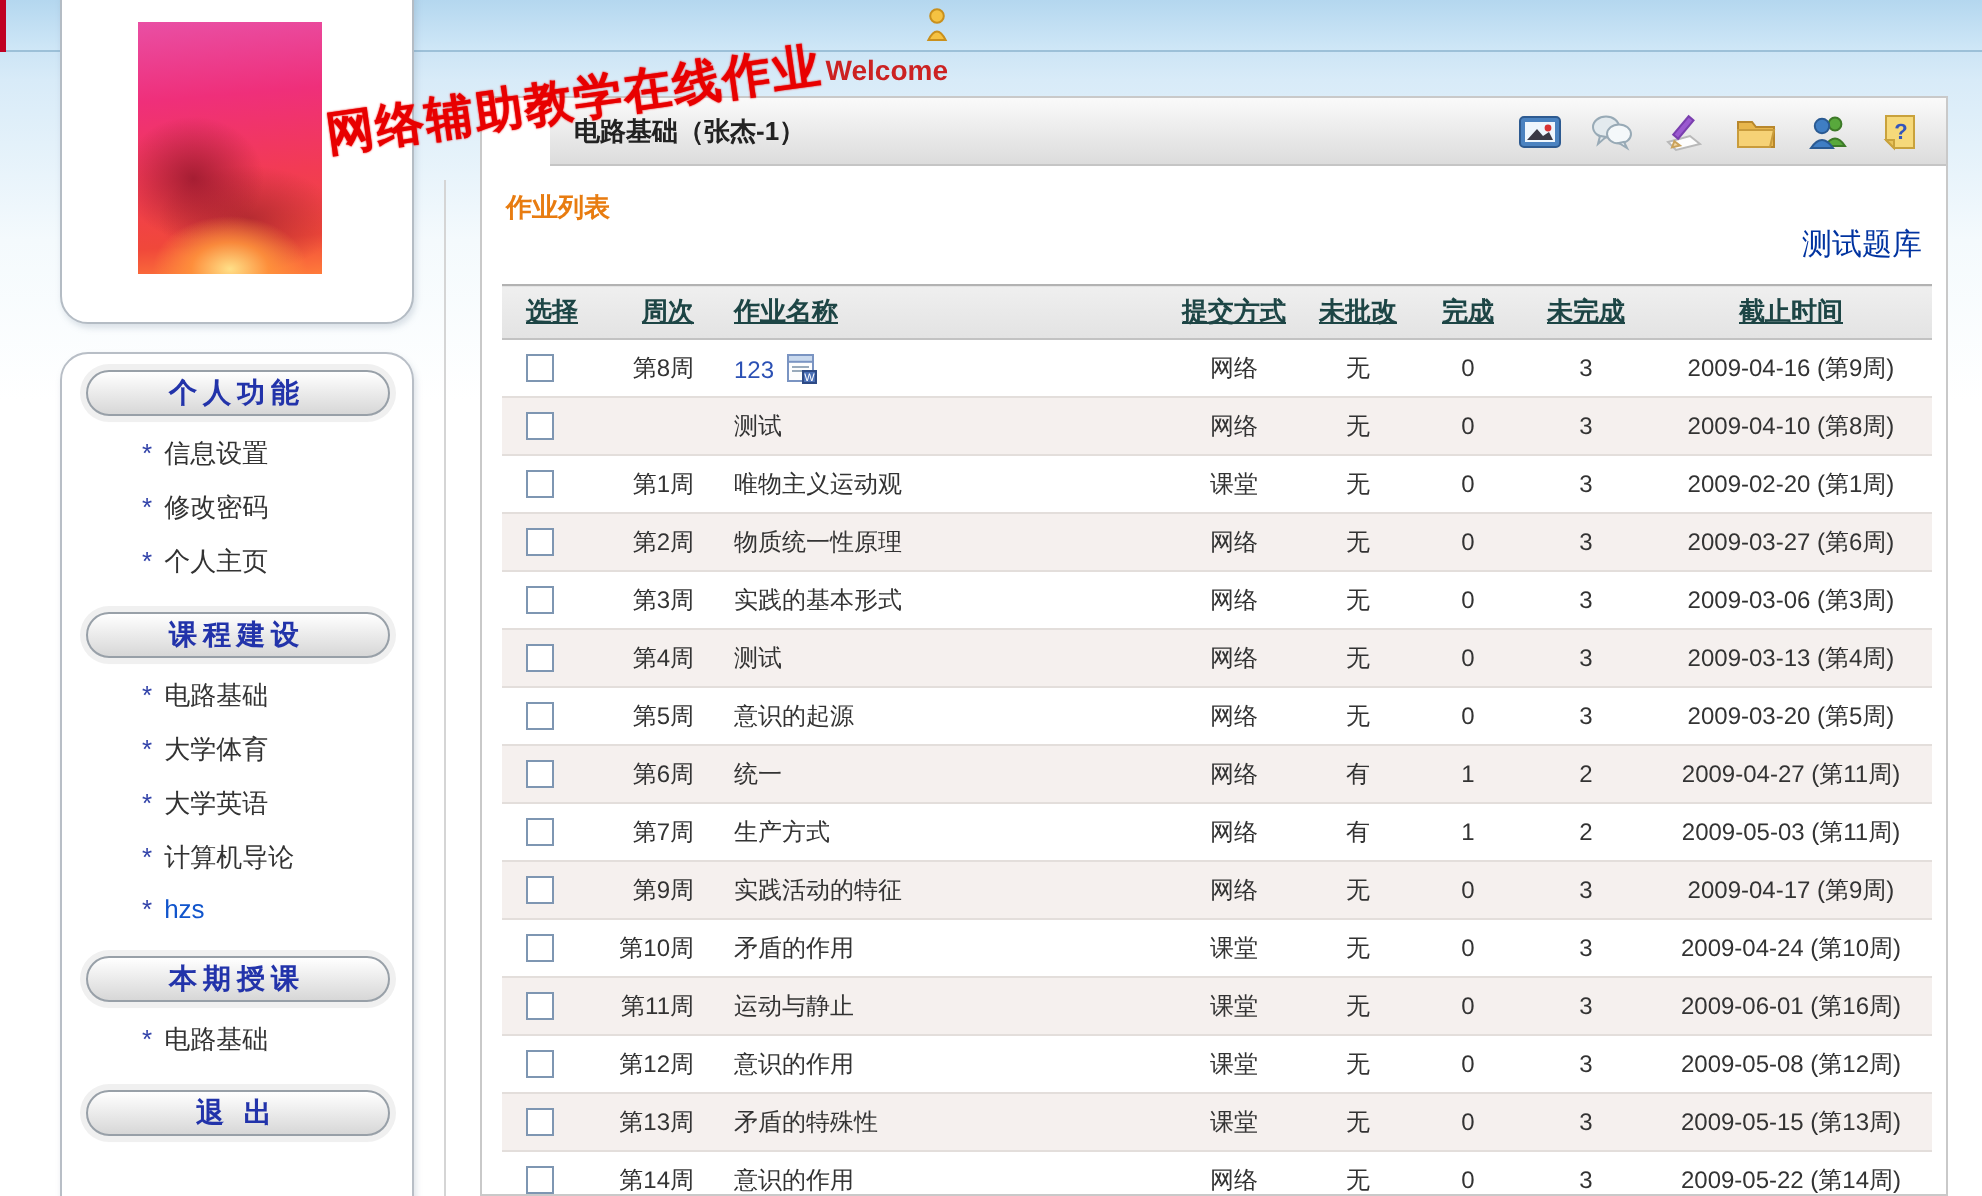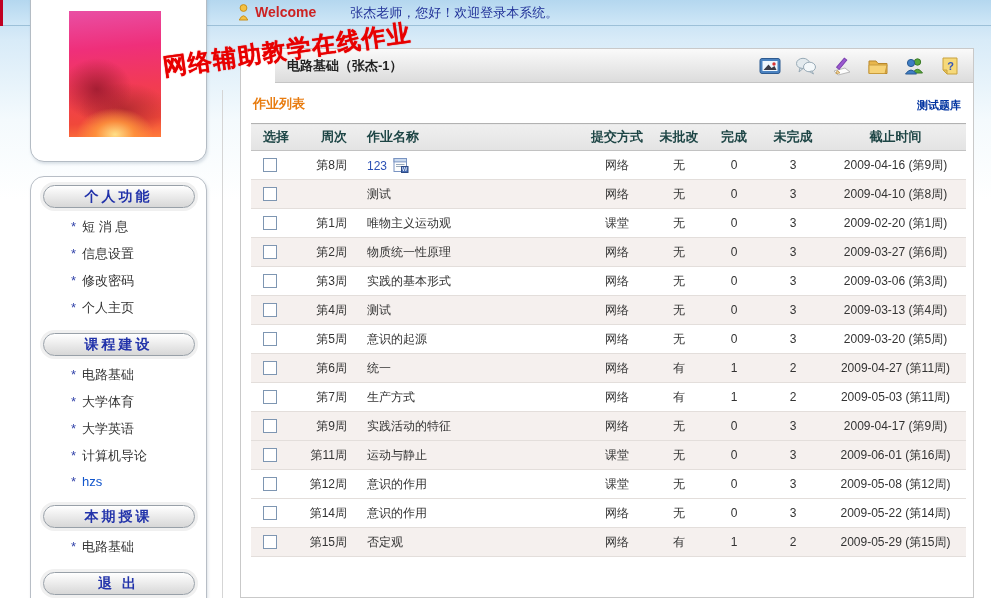--- a/index.html
+++ b/index.html
@@ -5,21 +5,21 @@
   * { margin:0; padding:0; box-sizing:border-box; }
   html,body { width:991px; height:598px; overflow:hidden; }
   body { font-family:"Liberation Sans","DejaVu Sans",sans-serif; font-size:12px; color:#333; }
   .page { position:relative; width:991px; height:598px; overflow:hidden;
           background:linear-gradient(#b9daf1 0px,#d8ebf8 40px,#f4fafd 120px,#ffffff 200px); }
 
   
   .topbar { position:absolute; left:0; top:0; width:991px; height:26px;
             background:linear-gradient(#b4d7ef,#cfe7f7); border-bottom:1px solid #9cc0d8; }
   .topbar-red-edge { position:absolute; left:0; top:0; width:3px; height:26px; background:#c00022; }
-  .welcome-wrap { position:absolute; left:238px; top:4px; display:flex; align-items:flex-start; gap:6px; }
+  .welcome-wrap { position:absolute; left:238px; top:4px; display:flex; align-items:flex-end; gap:6px;flex-direction:column; }
   .welcome-label { color:#cc2222; font-weight:bold; font-size:14px; }
   .greeting { color:#223399; font-size:13px; margin-left:28px; }
 
   
   .annotation { position:absolute; left:162px; top:34px; color:#e80000; font-weight:bold;
                 font-size:24px; transform:rotate(-8deg); letter-spacing:1px; white-space:nowrap;
                 text-shadow:0 0 1px #e80000; z-index:30; }
 
   
   .photo-card { position:absolute; left:30px; top:-14px; width:177px; height:176px; background:#fff;
@@ -44,28 +44,28 @@
 
   
   .main-panel { position:absolute; left:240px; top:48px; width:734px; height:550px;
                 background:#ffffff; border:1px solid #c9c9c9; z-index:4; }
   .titlebar { height:34px; background:linear-gradient(#fafafa,#dcdcdc); border-bottom:1px solid #c5c5c5;
               display:flex; align-items:center; padding:0 12px;margin-left:34px; }
   .course-title { font-weight:bold; font-size:13px; color:#222; }
   .toolbar { margin-left:auto; display:flex; align-items:center; gap:14px; }
   .tool-icon { width:22px; height:20px; display:inline-block; cursor:pointer; }
 
-  .list-head { display:flex; align-items:flex-end; padding:12px 12px 8px 12px; }
+  .list-head { display:flex; align-items:flex-start; padding:12px 12px 8px 12px;flex-direction:column; }
   .list-title { color:#e87c10; font-weight:bold; font-size:13px; }
-  .bank-link { margin-left:auto; color:#0033a0; font-weight:bold; font-size:11px; text-decoration:none; cursor:pointer; }
+  .bank-link { margin-left:auto; color:#0033a0; font-weight:normal; font-size:15px; text-decoration:none; cursor:pointer; }
 
   table.hw { border-collapse:collapse; table-layout:fixed; margin:2px 9px 0 10px; width:715px; }
   table.hw thead td { background:linear-gradient(#efefef,#e3e3e3); border-top:1px solid #b2b2b2;
                       border-bottom:1px solid #c2c2c2; font-weight:bold; color:#1d4545;
-                      font-size:13px; height:27px; }
+                      font-size:13px; height:27px;text-decoration:underline; }
   table.hw tbody td { height:29px; border-bottom:1px solid #e3dedb; font-size:12px; color:#333; }
   table.hw tbody tr.alt td { background:#f5f0ee; }
   .c-select { width:40px; text-align:left; padding-left:12px; }
   .c-week { width:60px; text-align:right; padding-right:4px; }
   .c-name { width:232px; text-align:left; padding-left:16px; }
   .c-method { width:68px; text-align:center; }
   .c-graded { width:56px; text-align:center; }
   .c-done { width:54px; text-align:center; }
   .c-undone { width:64px; text-align:center; }
   .c-deadline { width:141px; text-align:center; }
@@ -96,21 +96,20 @@
 
   <div class="annotation">网络辅助教学在线作业</div>
 
   <div class="photo-card">
     <div class="photo"></div>
   </div>
 
   <div class="menu-card" id="sidebar-menu">
       <div class="pill">个人功能</div>
       <ul class="menu-list">
-        <li><span class="ast">*</span><span>短 消 息</span></li>
         <li><span class="ast">*</span><span>信息设置</span></li>
         <li><span class="ast">*</span><span>修改密码</span></li>
         <li><span class="ast">*</span><span>个人主页</span></li>
       </ul>
       <div class="pill">课程建设</div>
       <ul class="menu-list">
         <li><span class="ast">*</span><span>电路基础</span></li>
         <li><span class="ast">*</span><span>大学体育</span></li>
         <li><span class="ast">*</span><span>大学英语</span></li>
         <li><span class="ast">*</span><span>计算机导论</span></li>
@@ -283,39 +282,59 @@
           <tr class="alt">
             <td class="c-select"><span class="cbx"></span></td>
             <td class="c-week">第9周</td>
             <td class="c-name"><span>实践活动的特征</span></td>
             <td class="c-method">网络</td>
             <td class="c-graded">无</td>
             <td class="c-done">0</td>
             <td class="c-undone">3</td>
             <td class="c-deadline">2009-04-17 (第9周)</td>
           </tr>
+          <tr>
+            <td class="c-select"><span class="cbx"></span></td>
+            <td class="c-week">第10周</td>
+            <td class="c-name"><span>矛盾的作用</span></td>
+            <td class="c-method">课堂</td>
+            <td class="c-graded">无</td>
+            <td class="c-done">0</td>
+            <td class="c-undone">3</td>
+            <td class="c-deadline">2009-04-24 (第10周)</td>
+          </tr>
           <tr class="alt">
             <td class="c-select"><span class="cbx"></span></td>
             <td class="c-week">第11周</td>
             <td class="c-name"><span>运动与静止</span></td>
             <td class="c-method">课堂</td>
             <td class="c-graded">无</td>
             <td class="c-done">0</td>
             <td class="c-undone">3</td>
             <td class="c-deadline">2009-06-01 (第16周)</td>
           </tr>
           <tr>
             <td class="c-select"><span class="cbx"></span></td>
             <td class="c-week">第12周</td>
             <td class="c-name"><span>意识的作用</span></td>
             <td class="c-method">课堂</td>
             <td class="c-graded">无</td>
             <td class="c-done">0</td>
             <td class="c-undone">3</td>
             <td class="c-deadline">2009-05-08 (第12周)</td>
+          </tr>
+          <tr class="alt">
+            <td class="c-select"><span class="cbx"></span></td>
+            <td class="c-week">第13周</td>
+            <td class="c-name"><span>矛盾的特殊性</span></td>
+            <td class="c-method">课堂</td>
+            <td class="c-graded">无</td>
+            <td class="c-done">0</td>
+            <td class="c-undone">3</td>
+            <td class="c-deadline">2009-05-15 (第13周)</td>
           </tr>
           <tr>
             <td class="c-select"><span class="cbx"></span></td>
             <td class="c-week">第14周</td>
             <td class="c-name"><span>意识的作用</span></td>
             <td class="c-method">网络</td>
             <td class="c-graded">无</td>
             <td class="c-done">0</td>
             <td class="c-undone">3</td>
             <td class="c-deadline">2009-05-22 (第14周)</td>

